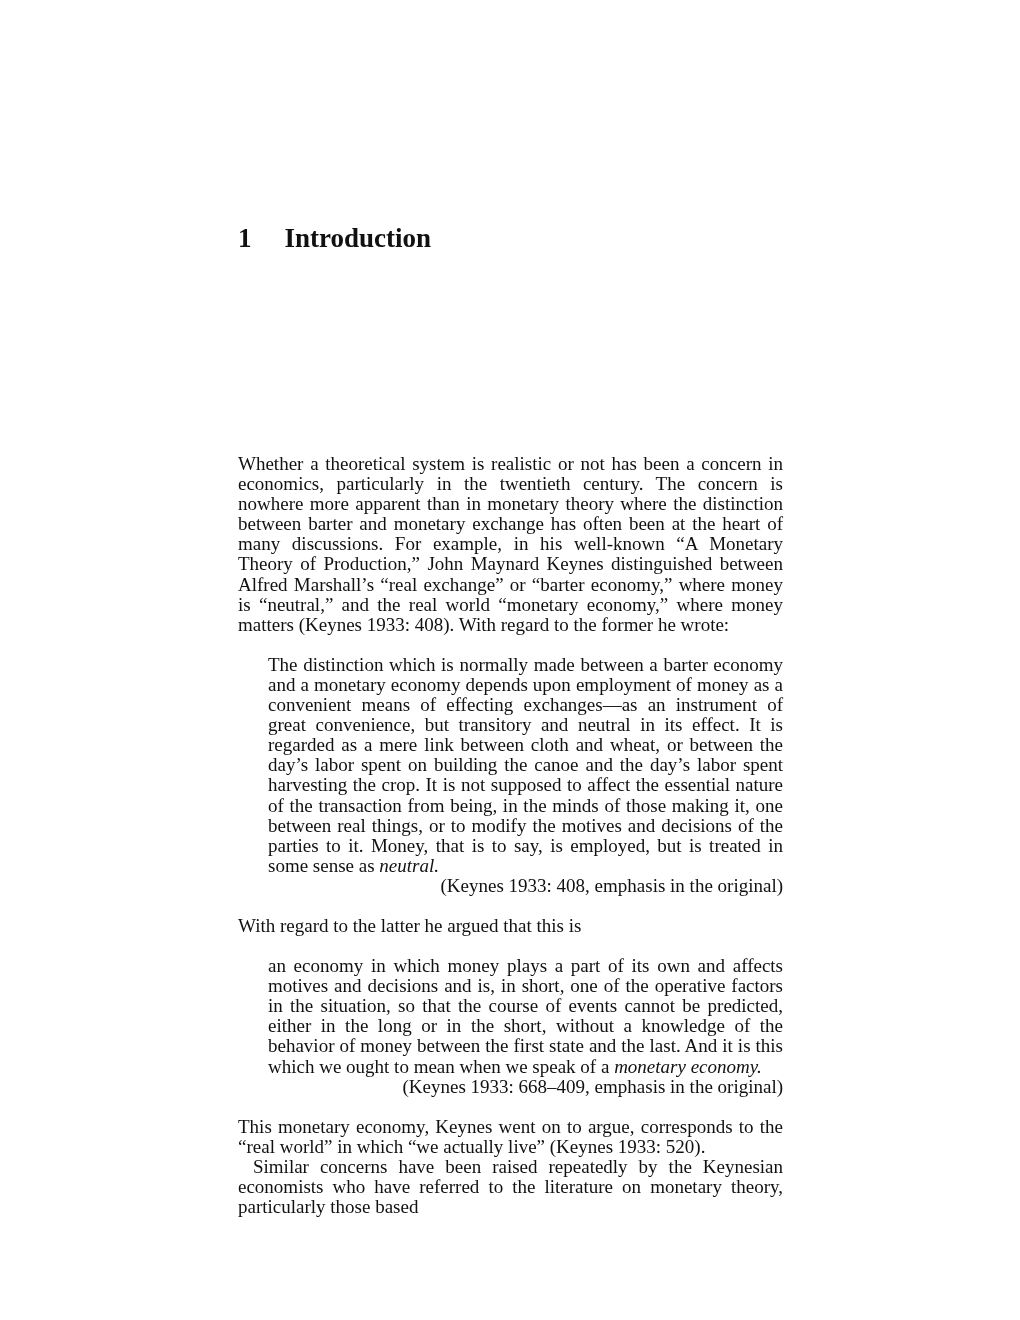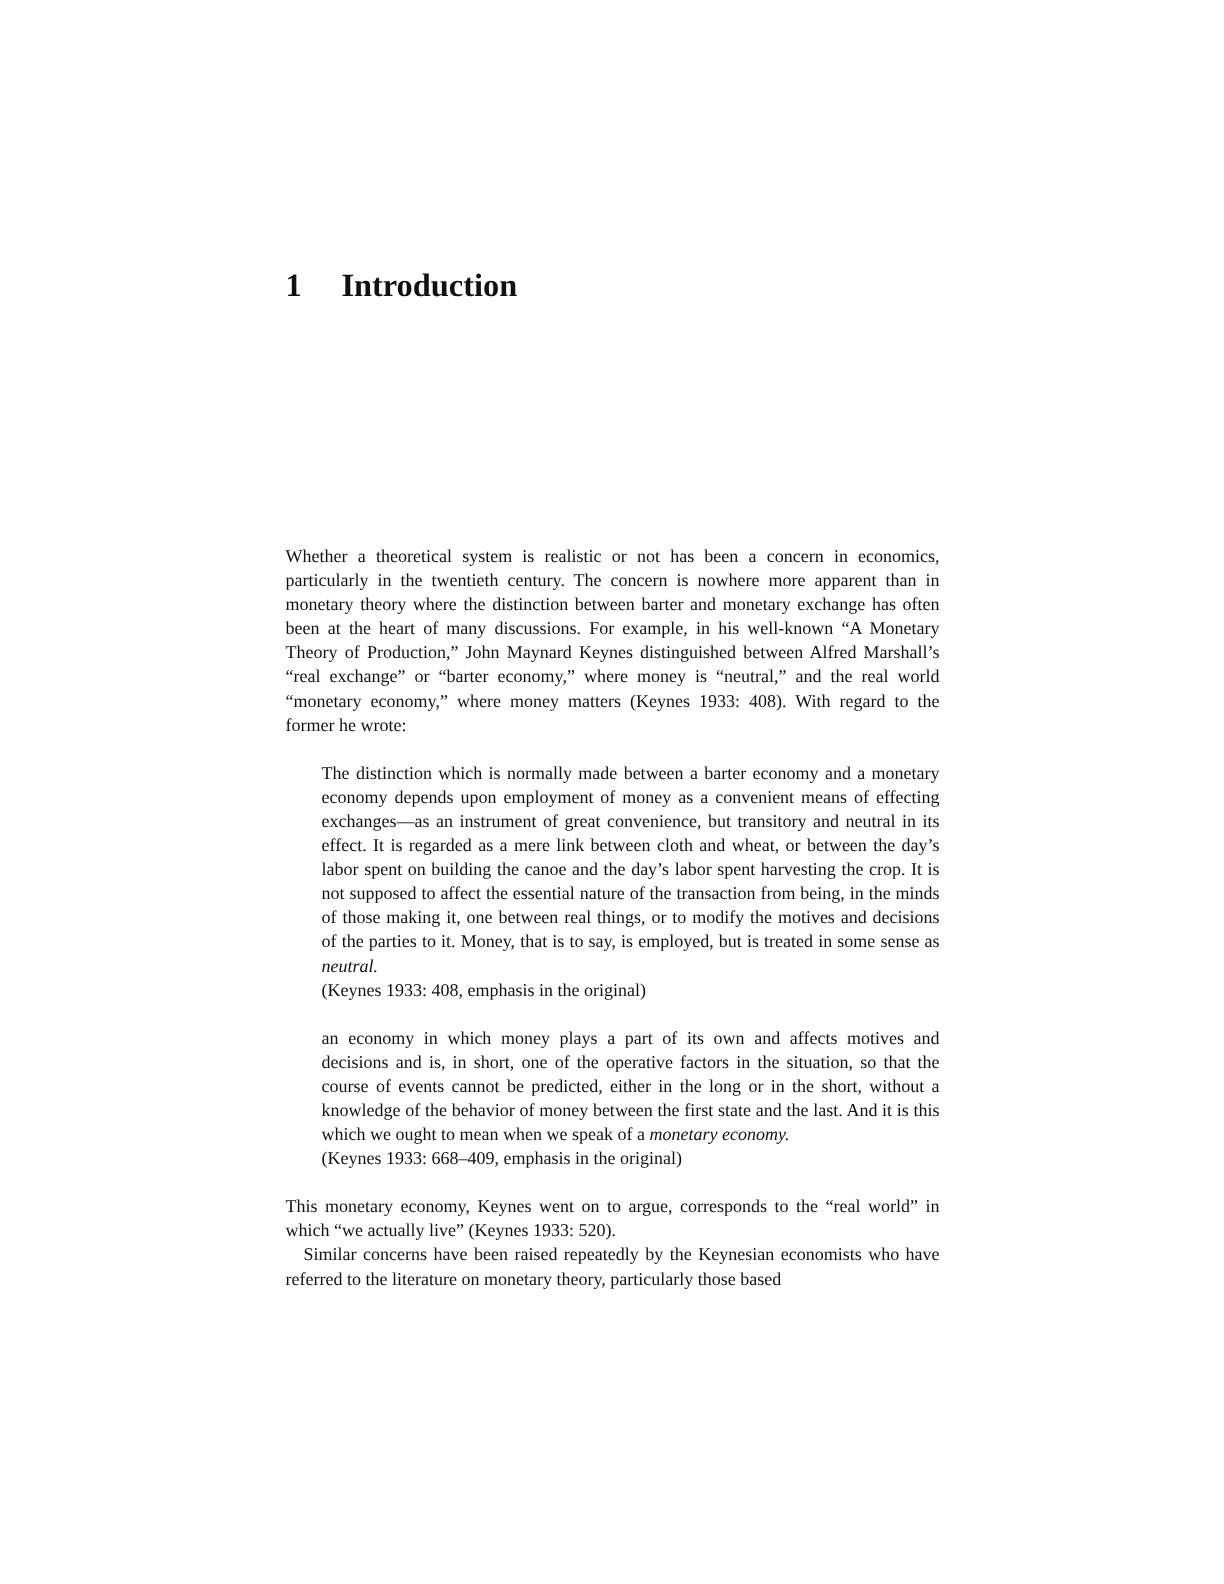--- a/index.html
+++ b/index.html
@@ -29,21 +29,21 @@
     line-height: 32px;
     font-weight: bold;
     display: flex;
     align-items: baseline;
   }
   .chapter-number {
     margin-right: 33px;
   }
   .body-text {
     margin-top: 200px;
-    font-size: 15px;
+    font-size: 19px;
     line-height: 20.1px;
     text-align: justify;
   }
   .para {
     margin: 0;
     padding: 0;
     text-align: justify;
   }
   .para.indent {
     text-indent: 15px;
@@ -53,21 +53,21 @@
     width: 515px;
   }
   .quote-text {
     margin: 0;
     padding: 0;
     text-align: justify;
   }
   .attribution {
     margin: 0;
     padding: 0;
-    text-align: left;
+    text-align: right;
   }
   em {
     font-style: italic;
     margin-top: 24px;
   }
 </style>
 </head>
 <body>
 
 <div class="page">
@@ -80,20 +80,21 @@
 
     <div class="body-text">
 
       <p class="para">Whether a theoretical system is realistic or not has been a concern in economics, particularly in the twentieth century. The concern is nowhere more apparent than in monetary theory where the distinction between barter and monetary exchange has often been at the heart of many discussions. For example, in his well-known “A Monetary Theory of Production,” John Maynard Keynes distinguished between Alfred Marshall’s “real exchange” or “barter economy,” where money is “neutral,” and the real world “monetary economy,” where money matters (Keynes 1933: 408). With regard to the former he wrote:</p>
 
       <div class="blockquote">
         <p class="quote-text"><span>The distinction which is normally made between a barter economy and a monetary economy depends upon employment of money as a convenient means of effecting exchanges—as an instrument of great convenience, but transitory and neutral in its effect. It is regarded as a mere link between cloth and wheat, or between the day’s labor spent on building the canoe and the day’s labor spent harvesting the crop. It is not supposed to affect the essential nature of the transaction from being, in the minds of those making it, one between real things, or to modify the motives and decisions of the parties to it. Money, that is to say, is employed, but is treated in some sense as </span><em>neutral.</em></p>
         <p class="attribution">(Keynes 1933: 408, emphasis in the original)</p>
       </div>
 
+      <p class="para">With regard to the latter he argued that this is</p>
 
       <div class="blockquote">
         <p class="quote-text"><span>an economy in which money plays a part of its own and affects motives and decisions and is, in short, one of the operative factors in the situation, so that the course of events cannot be predicted, either in the long or in the short, without a knowledge of the behavior of money between the first state and the last. And it is this which we ought to mean when we speak of a </span><em>monetary economy.</em></p>
         <p class="attribution">(Keynes 1933: 668–409, emphasis in the original)</p>
       </div>
 
       <p class="para">This monetary economy, Keynes went on to argue, corresponds to the “real world” in which “we actually live” (Keynes 1933: 520).</p>
 
       <p class="para indent">Similar concerns have been raised repeatedly by the Keynesian economists who have referred to the literature on monetary theory, particularly those based</p>
 

